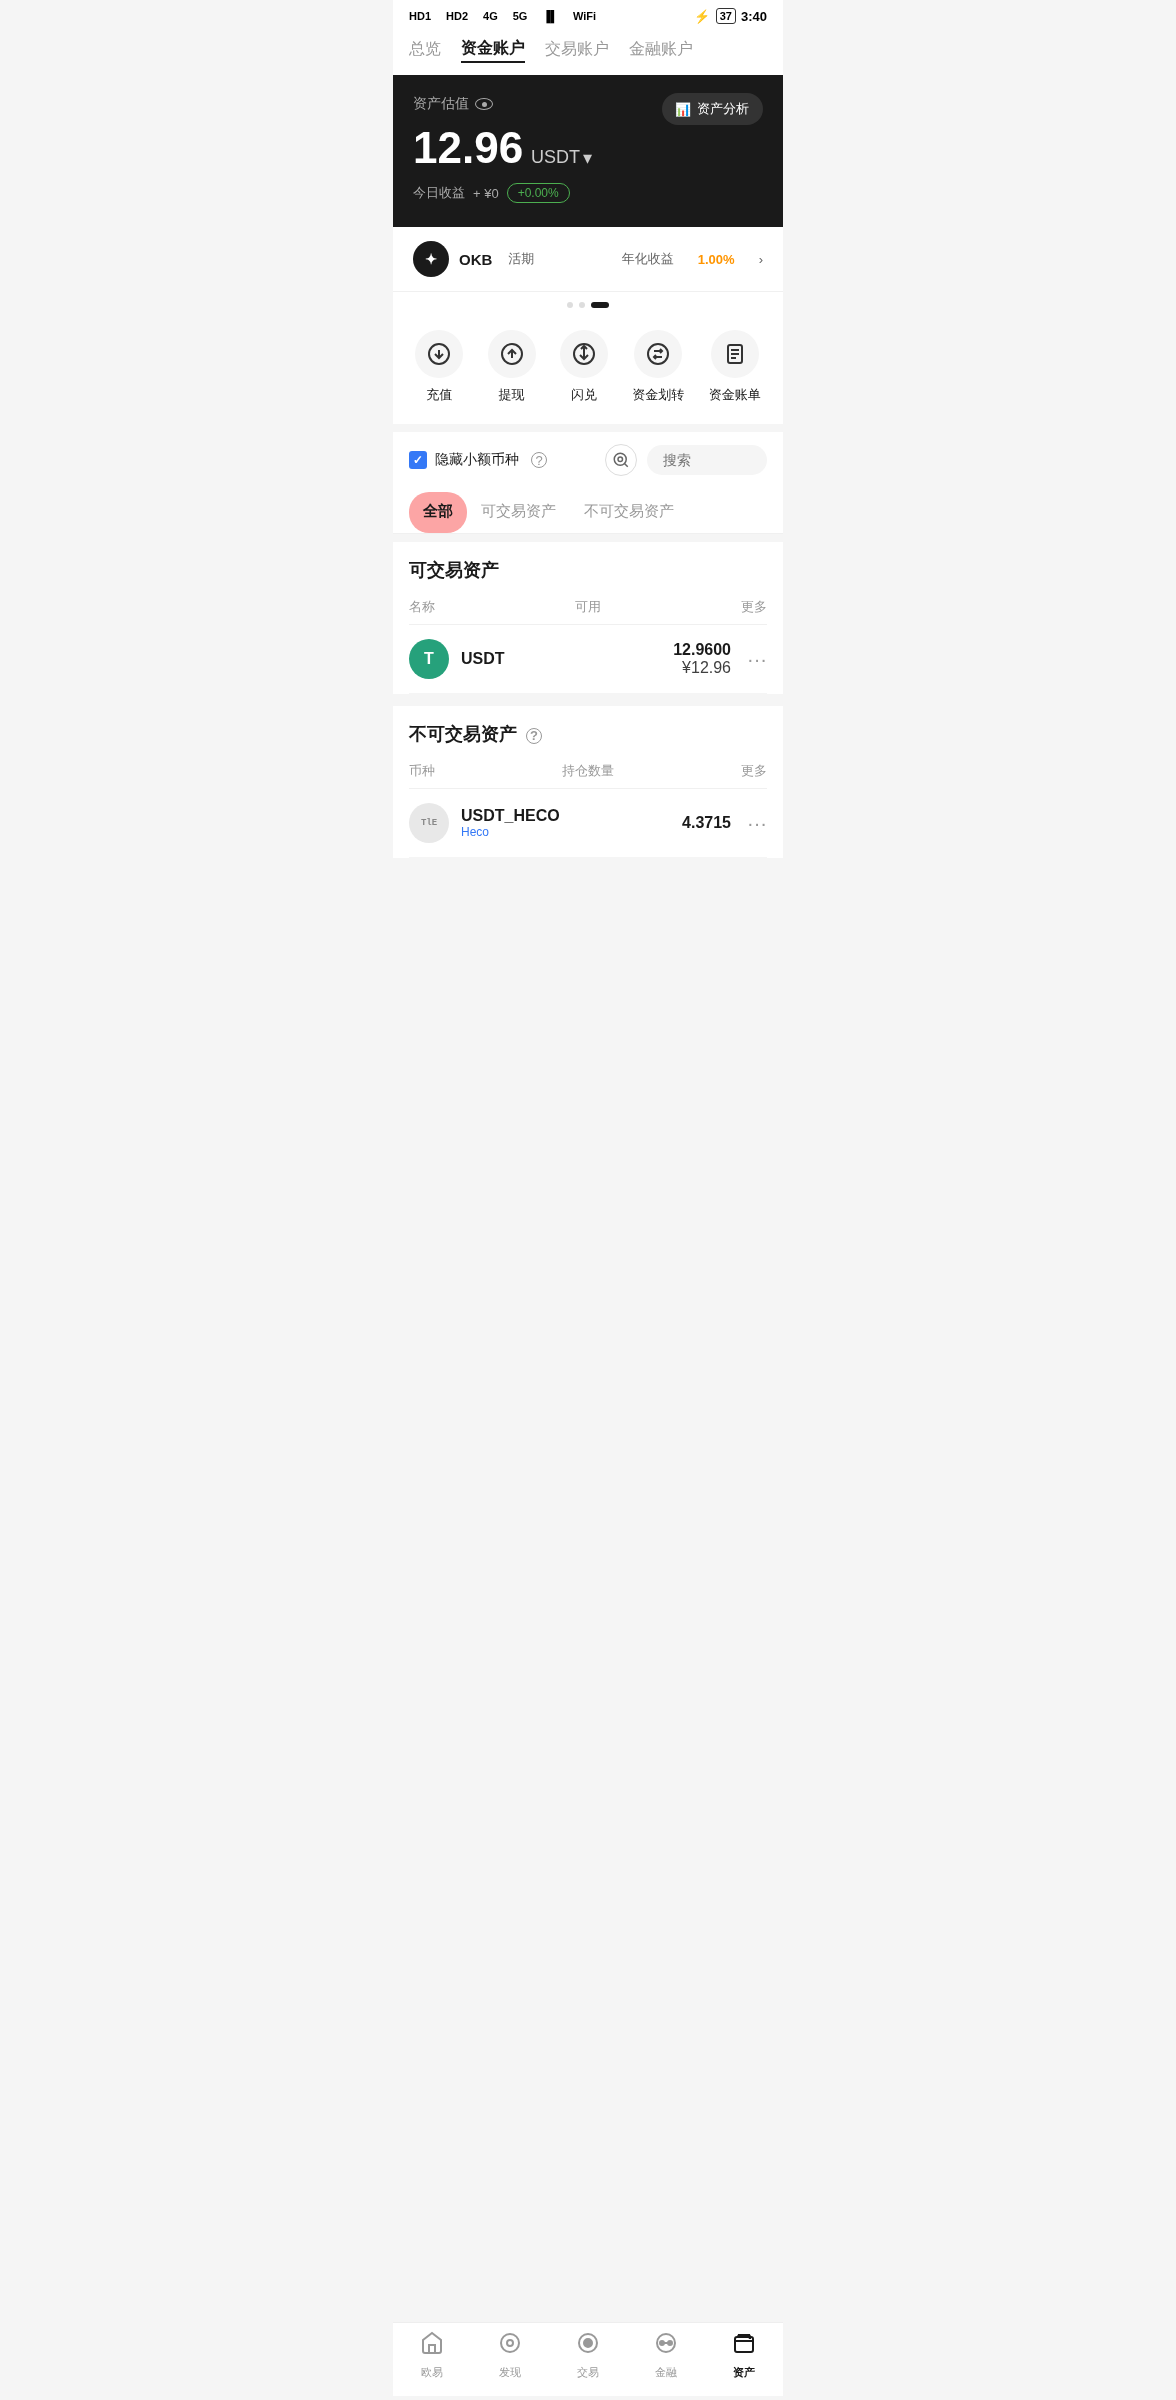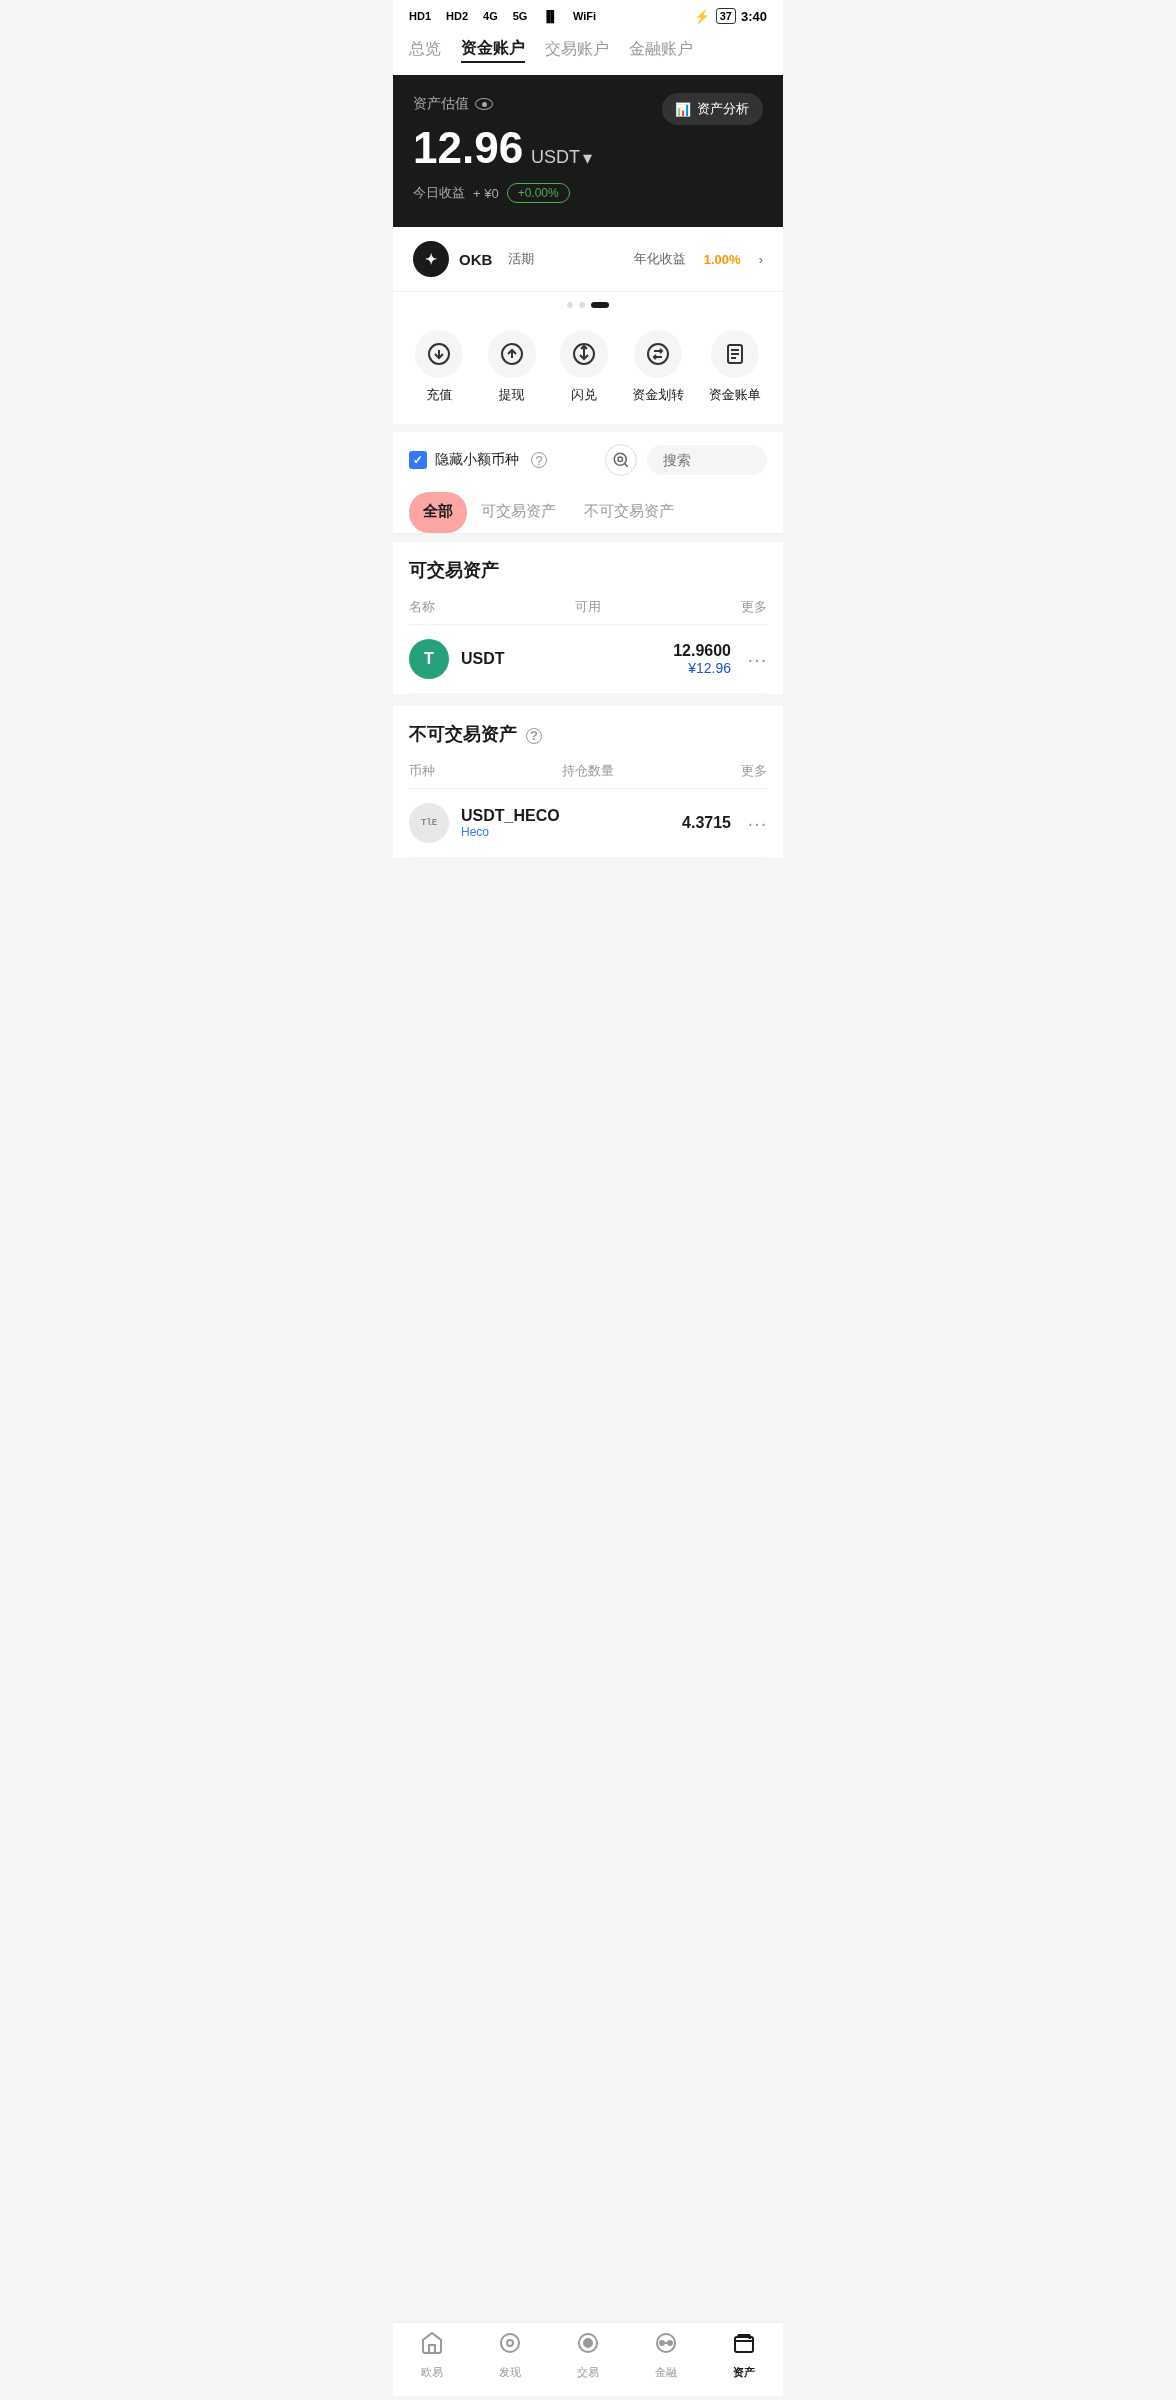--- a/index.html
+++ b/index.html
@@ -163,21 +163,21 @@
     }
     .okb-title { font-size: 15px; font-weight: 600; color: #1a1a1a; }
     .okb-tag {
       font-size: 13px;
       color: #666;
       margin-left: 6px;
     }
     .okb-right {
       display: flex;
       align-items: center;
-      gap: 18px;
+      gap: 24px;
       font-size: 13px;
       color: #666;
     }
     .okb-rate { color: #ff9500; font-weight: 600; font-size: 13px; }
 
     
     .dots-indicator {
       display: flex;
       justify-content: center;
       gap: 6px;
@@ -364,22 +364,22 @@
     .coin-values {
       margin-left: auto;
       text-align: right;
     }
     .coin-amount {
       font-size: 16px;
       font-weight: 600;
       color: #1a1a1a;
     }
     .coin-fiat {
-      font-size: 14px;
-      color: #1d4ed8;
+      font-size: 16px;
+      color: #404040;
     }
     .more-btn {
       margin-left: 16px;
       color: #999;
       font-size: 20px;
       display: flex;
       align-items: center;
       gap: 2px;
       cursor: pointer;
     }

